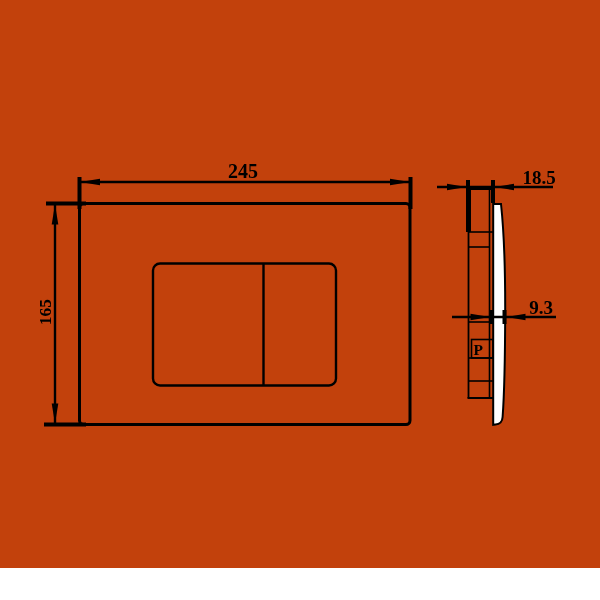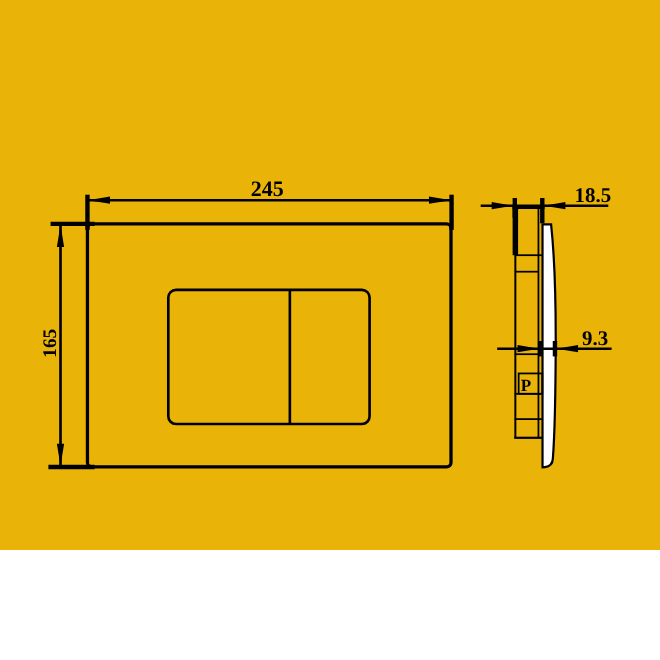--- a/index.html
+++ b/index.html
@@ -3,22 +3,22 @@
 <meta charset="utf-8">
 <style>
   html, body {
     margin: 0;
     padding: 0;
     background: #ffffff;
   }
   .canvas {
     position: relative;
     width: 600px;
-    height: 500px;
-    background: #eab308;
+    height: 568px;
+    background: #c2410c;
     overflow: hidden;
   }
   svg text {
     font-family: "Liberation Serif", "DejaVu Serif", serif;
     font-weight: 600;
     fill: #000000;
   }
   .dim-text { font-size: 20px; }
   .dim-text-small { font-size: 19px; }
   .dim-text-vert { font-size: 17.5px; }

